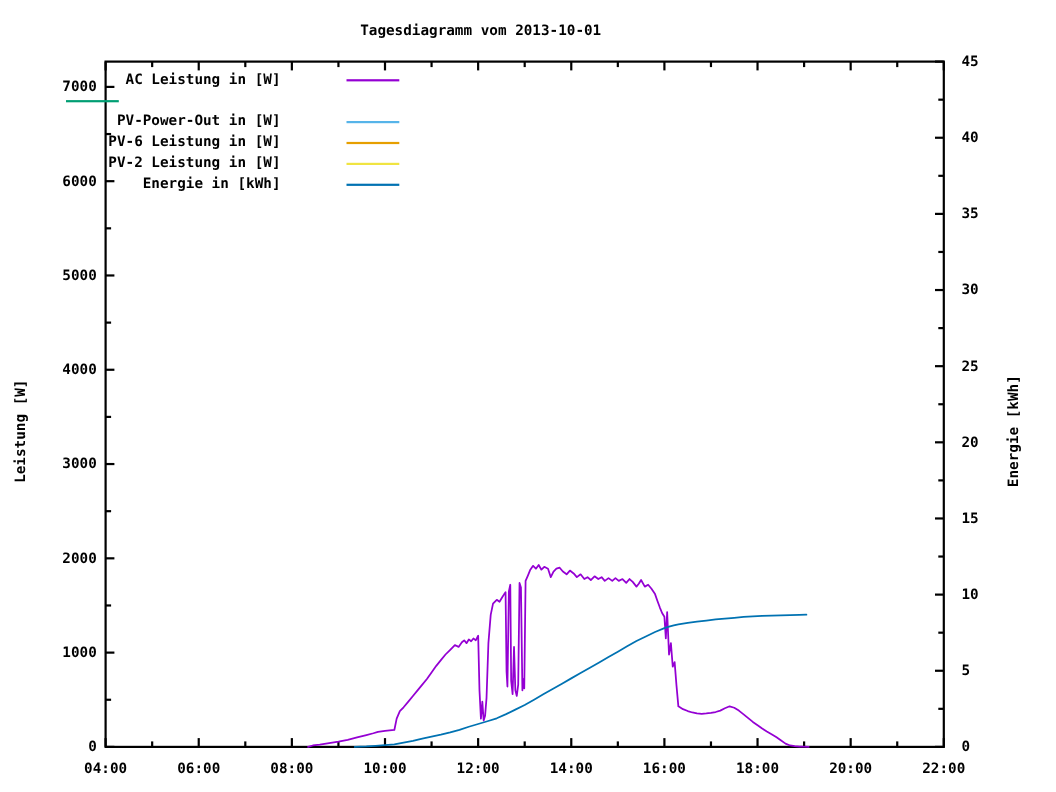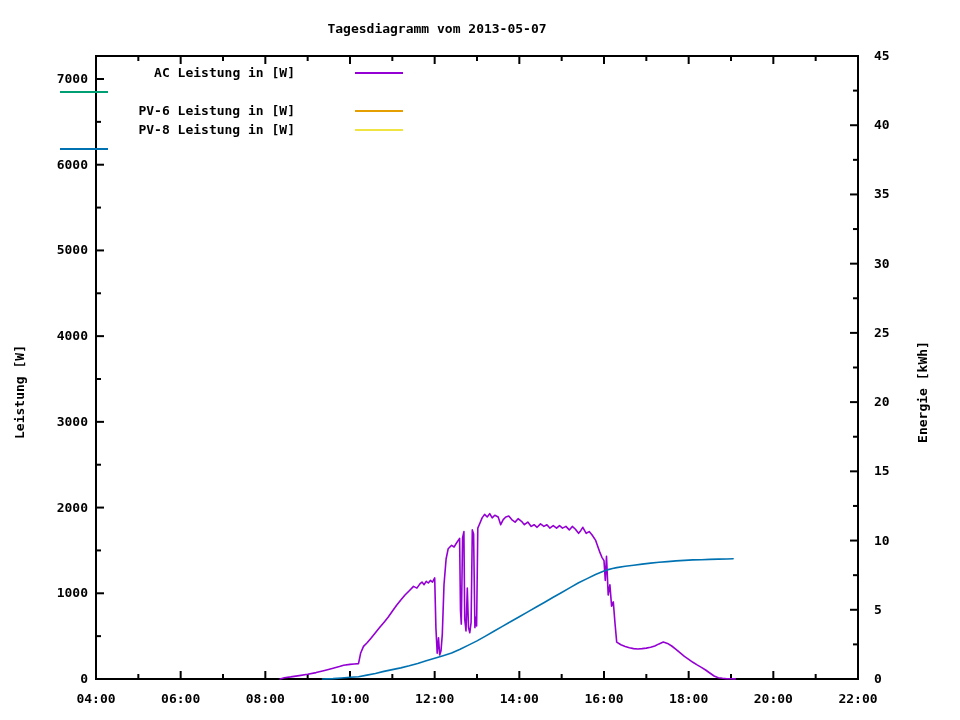--- a/index.html
+++ b/index.html
@@ -17,28 +17,28 @@
   }
   .axis-title.left{
     left:19px;top:392px;transform:translate(-50%,-50%) rotate(-90deg);
   }
   .axis-title.right{
     left:922px;top:392px;transform:translate(-50%,-50%) rotate(-90deg);
   }
   #plot-svg{position:absolute;left:0;top:0;}
   #legend{position:absolute;left:0;top:63px;}
   .legend-row{display:flex;align-items:center;height:19px;}
-  .legend-label{display:block;width:255px;text-align:right;font-size:13px;white-space:nowrap;padding-left:40px;}
+  .legend-label{display:block;width:255px;text-align:right;font-size:13px;white-space:nowrap;}
   .legend-line{display:block;width:48px;height:2px;margin-left:60px;}
 </style>
 </head>
 <body>
 
 <div class="screen">
-  <div class="chart-title">Tagesdiagramm vom 2013-05-07</div>
+  <div class="chart-title">Tagesdiagramm vom 2013-10-01</div>
   <div class="axis-title left">Leistung [W]</div>
   <div class="axis-title right">Energie [kWh]</div>
   <svg id="plot-svg" width="960" height="720">
       <rect x="96" y="56" width="762" height="623" fill="none" stroke="#000" stroke-width="2"></rect>
       <line x1="96" y1="679" x2="96" y2="671" stroke="#000" stroke-width="2"></line>
       <line x1="96" y1="56" x2="96" y2="64" stroke="#000" stroke-width="2"></line>
       <text x="96" y="703" text-anchor="middle" font-family="&quot;DejaVu Sans Mono&quot;, monospace" font-size="13" font-weight="bold" fill="#000">04:00</text>
       <line x1="138.33333333333334" y1="679" x2="138.33333333333334" y2="674" stroke="#000" stroke-width="2"></line>
       <line x1="138.33333333333334" y1="56" x2="138.33333333333334" y2="61" stroke="#000" stroke-width="2"></line>
       <line x1="180.66666666666669" y1="679" x2="180.66666666666669" y2="671" stroke="#000" stroke-width="2"></line>
@@ -141,24 +141,29 @@
     </svg>
   <div id="legend">
       <div class="legend-row">
         <span class="legend-label">AC Leistung in [W]</span>
         <span class="legend-line" style="background: rgb(148, 0, 211);"></span>
       </div>
       <div class="legend-row">
         <span class="legend-line" style="background: rgb(0, 158, 115);"></span>
       </div>
       <div class="legend-row">
+        <span class="legend-label">PV-Power-Out in [W]</span>
+        <span class="legend-line" style="background: rgb(86, 180, 233);"></span>
+      </div>
+      <div class="legend-row">
         <span class="legend-label">PV-6 Leistung in [W]</span>
         <span class="legend-line" style="background: rgb(230, 159, 0);"></span>
       </div>
       <div class="legend-row">
-        <span class="legend-label">PV-8 Leistung in [W]</span>
+        <span class="legend-label">PV-2 Leistung in [W]</span>
         <span class="legend-line" style="background: rgb(240, 228, 66);"></span>
       </div>
       <div class="legend-row">
+        <span class="legend-label">Energie in [kWh]</span>
         <span class="legend-line" style="background: rgb(0, 114, 178);"></span>
       </div>
     </div>
 </div>
 
 </body></html>

